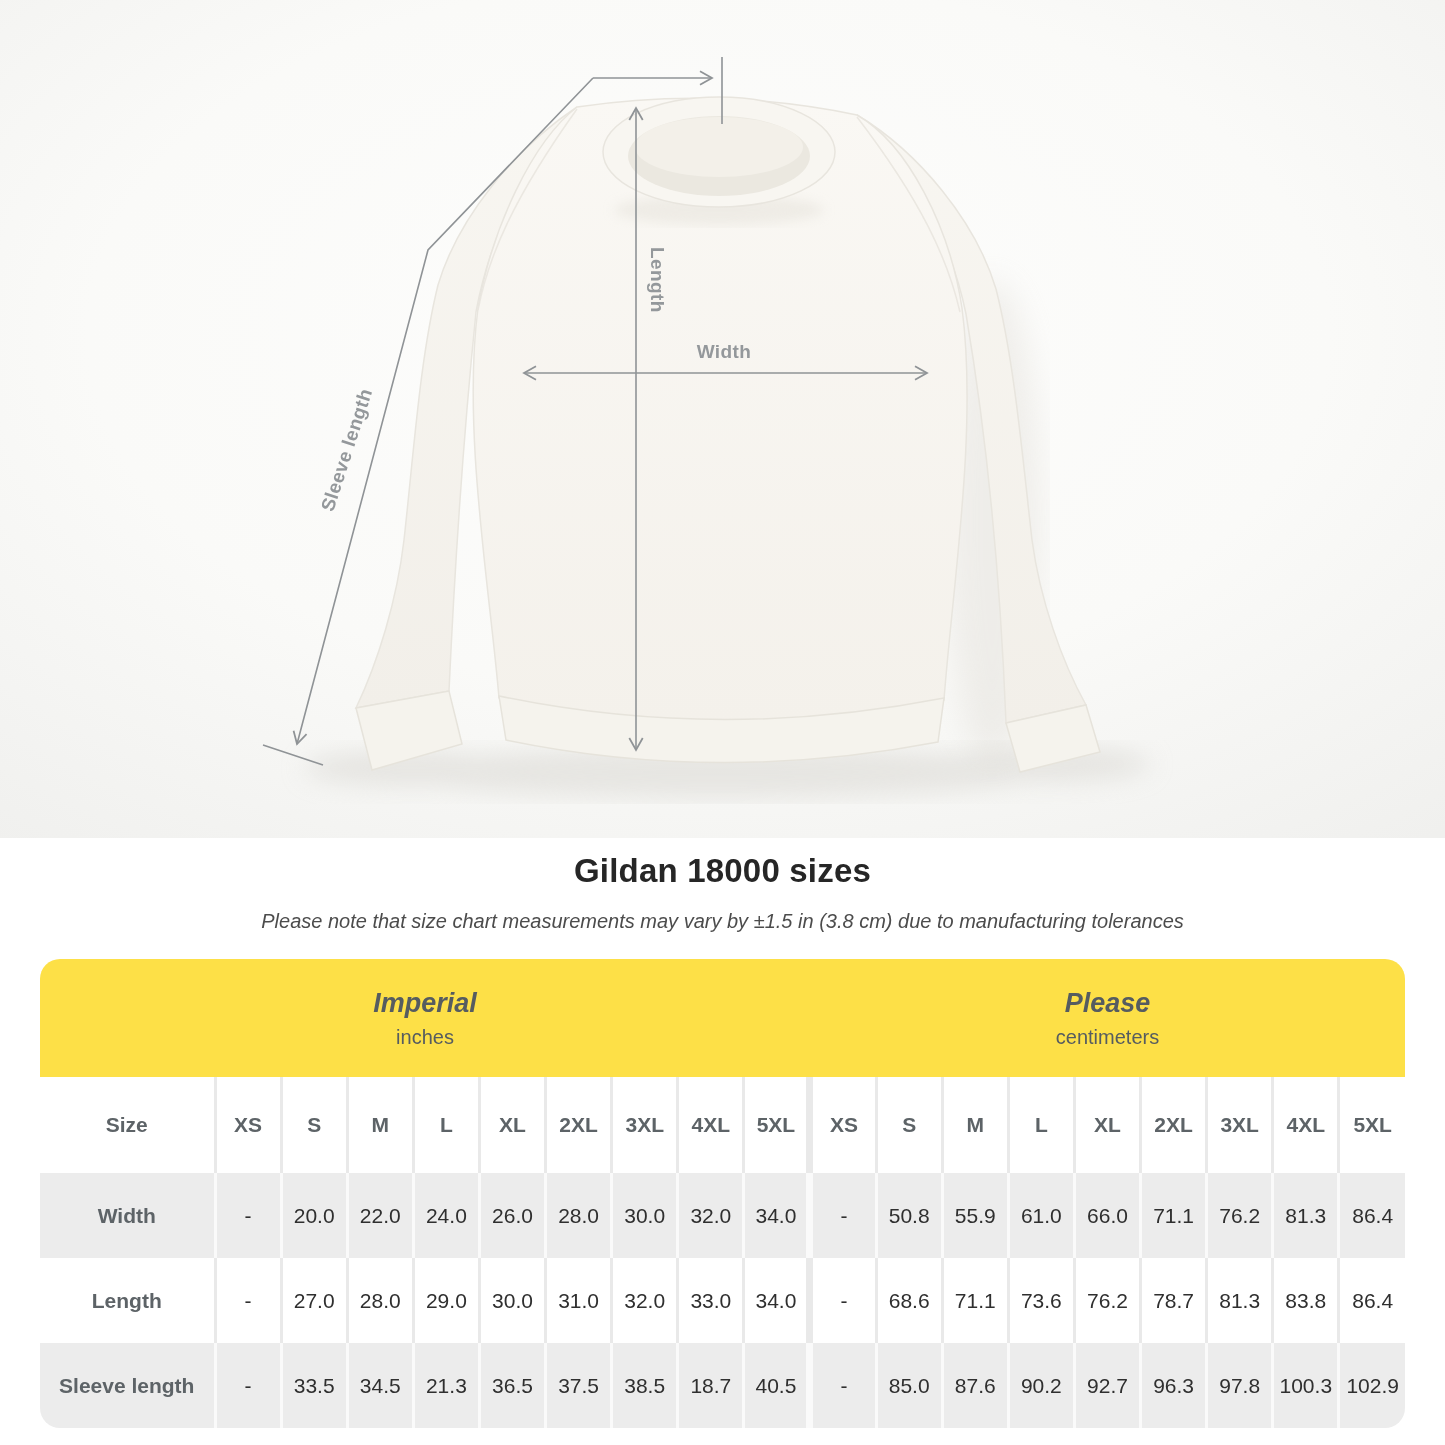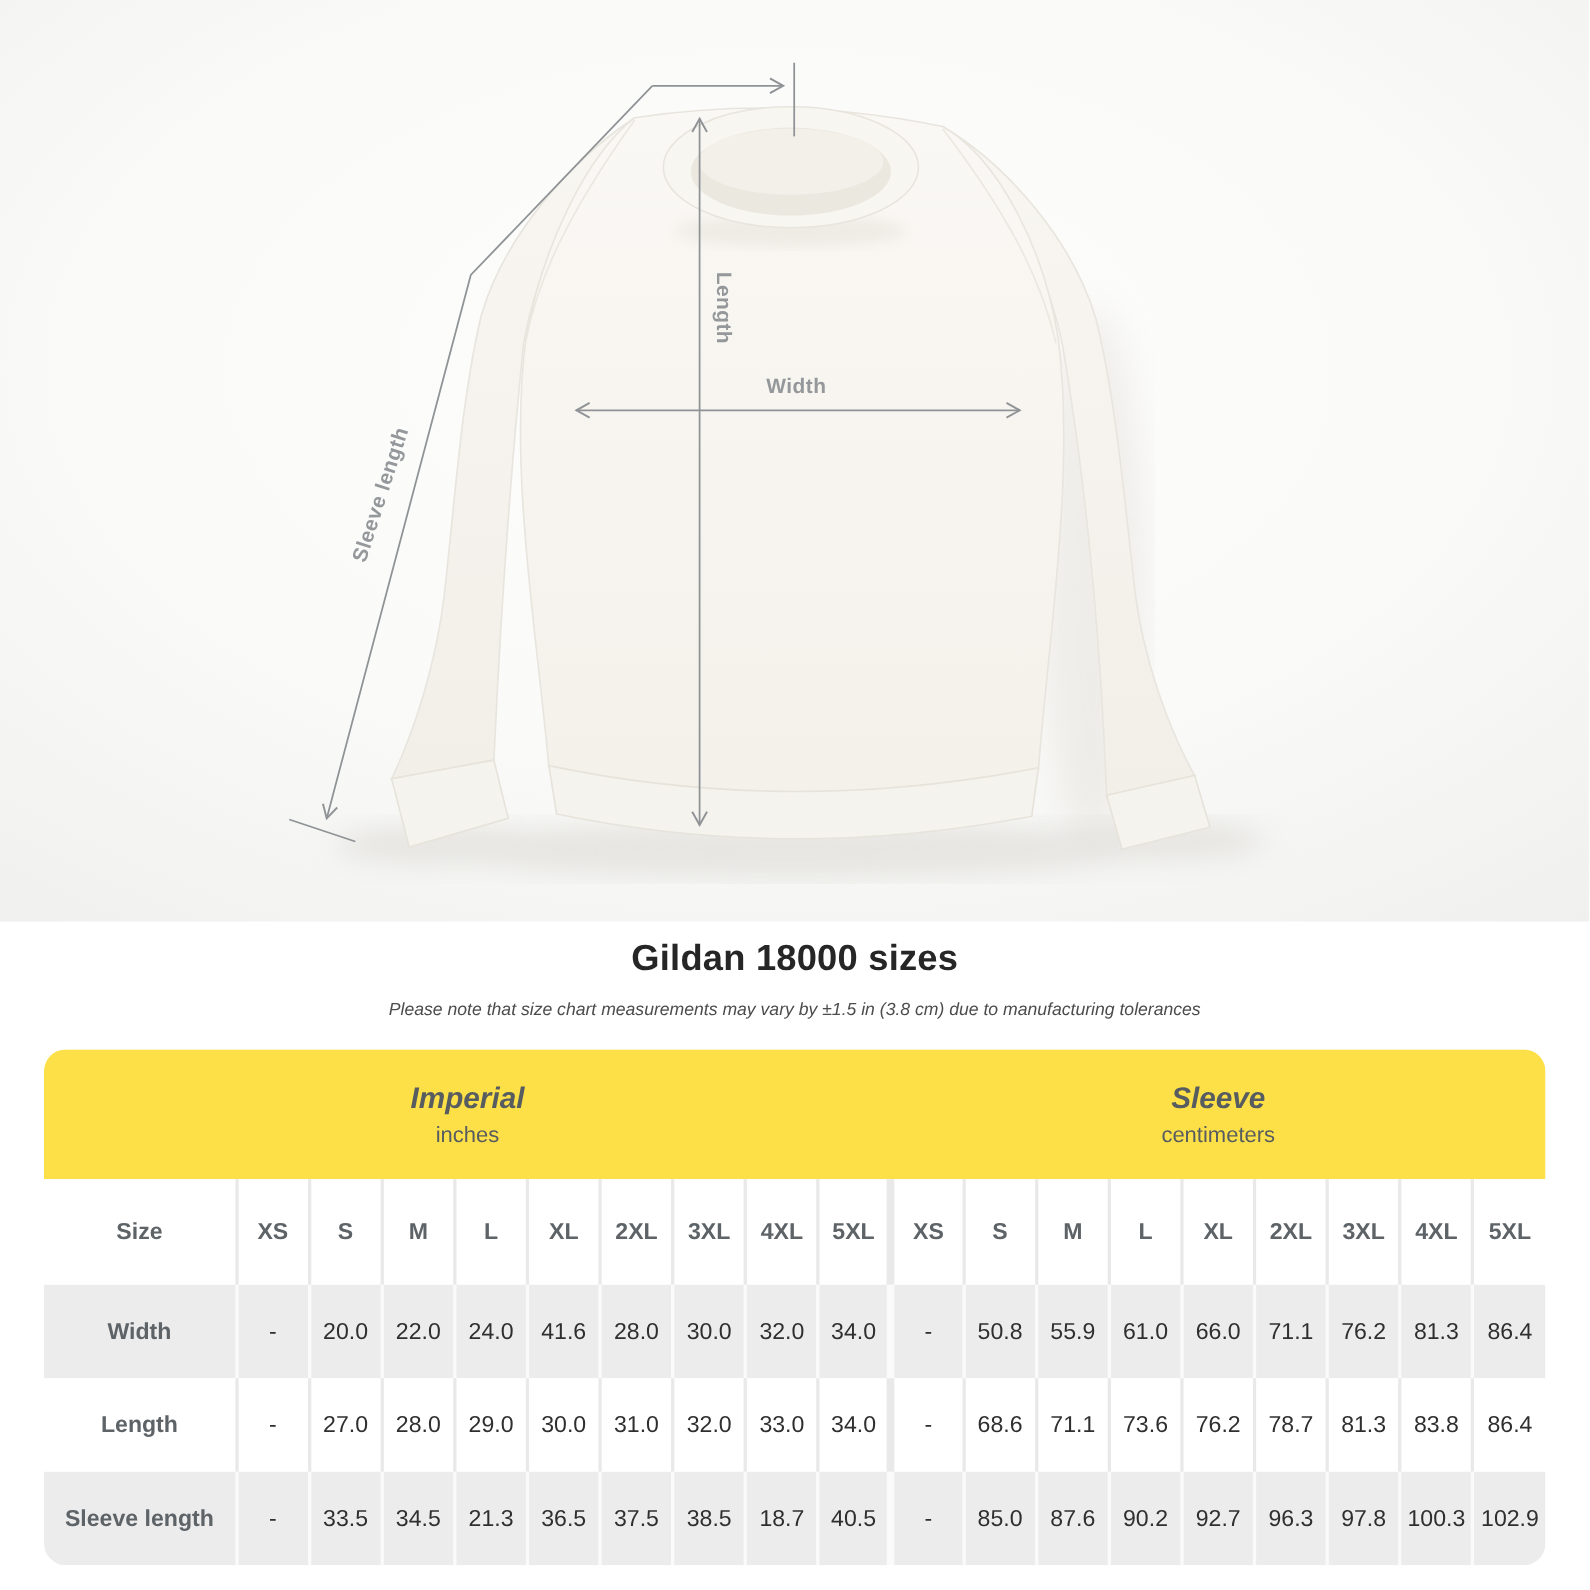--- a/index.html
+++ b/index.html
@@ -10,21 +10,21 @@
   
   .diagram { position:relative; width:1445px; height:838px; }
   .diagram svg { position:absolute; left:0; top:0; }
   .mlabel { position:absolute; font-weight:bold; font-size:19px; color:#94989b; letter-spacing:.4px; white-space:nowrap; }
   .mlabel.length { left:668px; top:247px; transform-origin:0 0; transform:rotate(90deg); }
   .mlabel.width  { left:724px; top:341px; transform:translateX(-50%); }
   .mlabel.sleeve { left:347px; top:450px; transform:translate(-50%,-50%) rotate(-72deg); }
 
   
   .title { text-align:center; font-size:33px; font-weight:bold; color:#262626; margin:14px 0 20px; letter-spacing:.2px; }
-  .note  { text-align:center; font-size:16px; font-style:italic; color:#4c4c4c; margin:0 0 26px; }
+  .note  { text-align:center; font-size:20px; font-style:italic; color:#4c4c4c; margin:0 0 26px; }
 
   
   .table-wrap { width:1365px; margin:0 auto; border-radius:20px; overflow:hidden; }
   table.sizes { width:100%; border-collapse:collapse; table-layout:fixed; }
   col.c-label { width:175px; }
   th, td { text-align:center; vertical-align:middle; font-family:"Liberation Sans", sans-serif; }
 
   tr.band th { height:118px; background:#fde047; color:#565c60; border:none; }
   .unit-name { font-size:27px; font-weight:bold; font-style:italic; }
   .unit-sub  { font-size:20px; font-weight:normal; margin-top:7px; }
@@ -132,21 +132,21 @@
         <col span="18">
       </colgroup>
 
       <tbody>
           <tr class="band">
         <th colspan="10">
           <div class="unit-name">Imperial</div>
           <div class="unit-sub">inches</div>
         </th>
         <th colspan="9">
-          <div class="unit-name">Sleeve</div>
+          <div class="unit-name">Please</div>
           <div class="unit-sub">centimeters</div>
         </th>
       </tr>
 
       <tr class="size-row">
         <th class="rowlabel">Size</th>
         <th class="sep">XS</th>
         <th class="sep">S</th>
         <th class="sep">M</th>
         <th class="sep">L</th>
@@ -165,21 +165,21 @@
         <th class="sep">4XL</th>
         <th class="sep">5XL</th>
       </tr>
 
       <tr class="data-row gray">
         <th class="rowlabel">Width</th>
         <td class="sep">-</td>
         <td class="sep">20.0</td>
         <td class="sep">22.0</td>
         <td class="sep">24.0</td>
-        <td class="sep">41.6</td>
+        <td class="sep">26.0</td>
         <td class="sep">28.0</td>
         <td class="sep">30.0</td>
         <td class="sep">32.0</td>
         <td class="sep">34.0</td>
         <td class="sep unit">-</td>
         <td class="sep">50.8</td>
         <td class="sep">55.9</td>
         <td class="sep">61.0</td>
         <td class="sep">66.0</td>
         <td class="sep">71.1</td>

